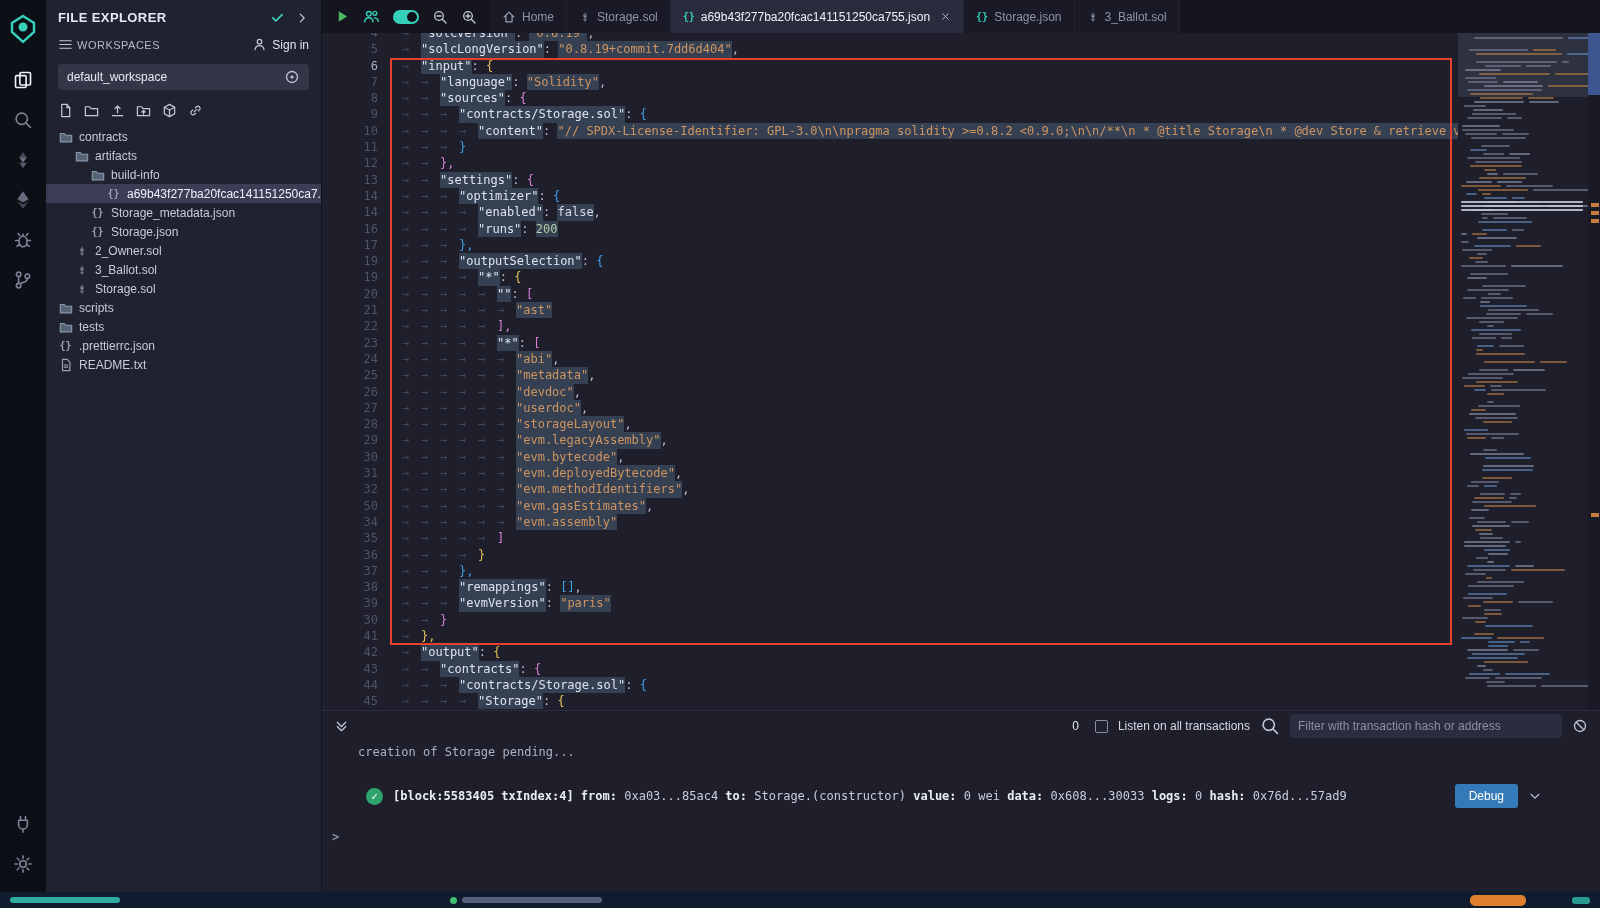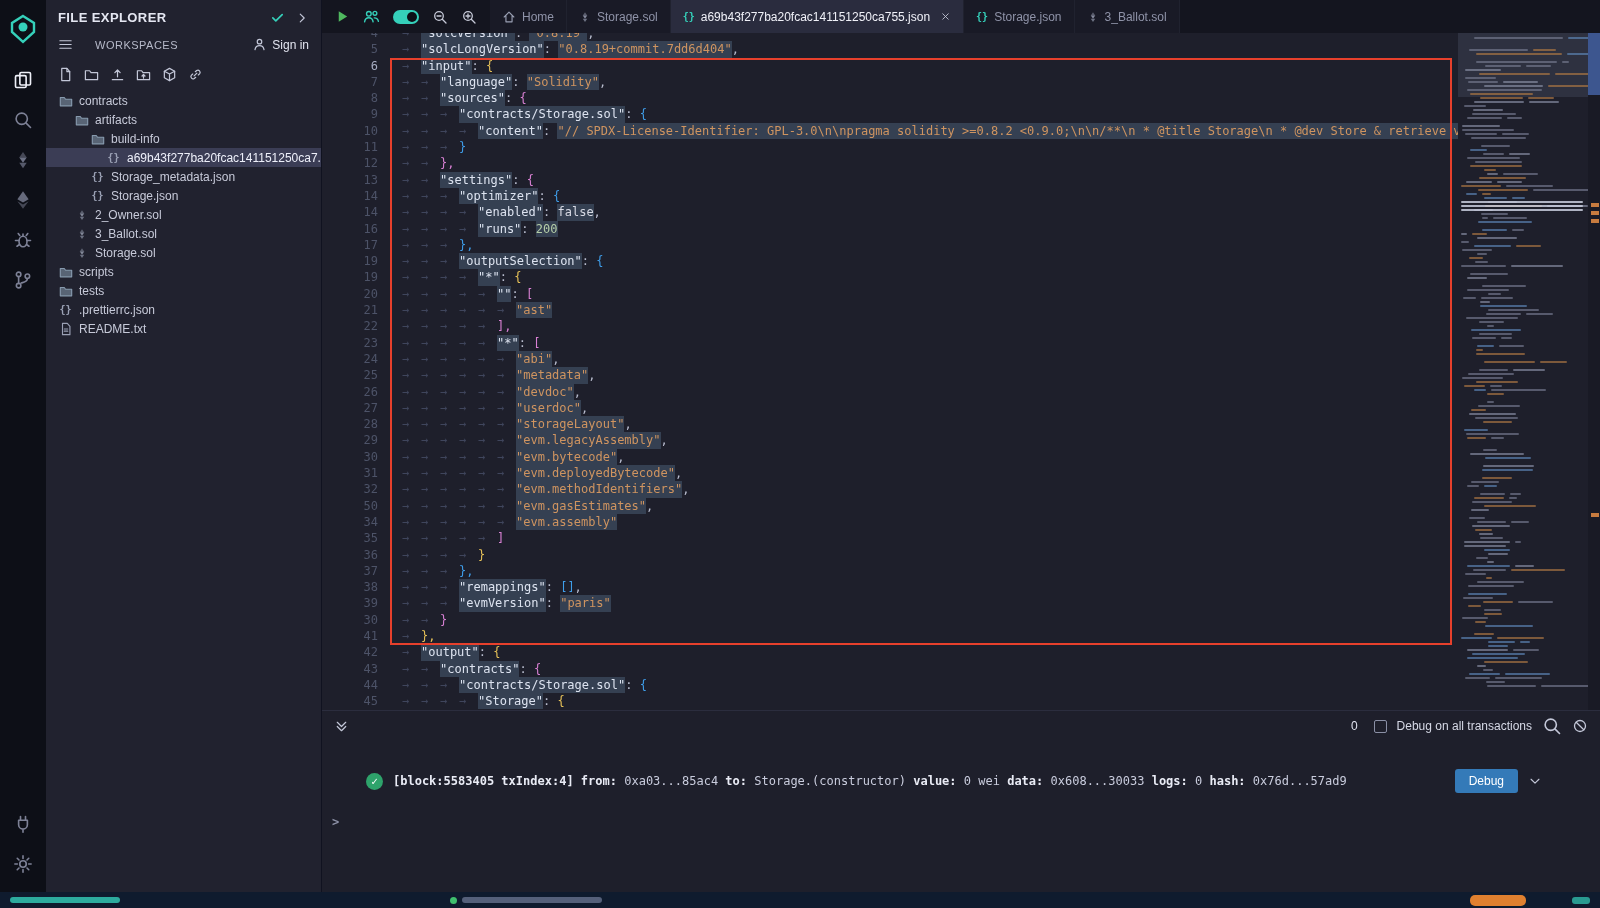--- a/index.html
+++ b/index.html
@@ -15,21 +15,21 @@
   .rail-icon.active{color:#eef0f8}
   .rail-icon.logo{height:46px;margin-bottom:8px}
 
   
   .panel{width:276px;background:#21222f;display:flex;flex-direction:column;border-right:1px solid #101220}
   .p-head{display:flex;align-items:center;justify-content:space-between;padding:10px 12px 6px}
   .p-title{font-size:13px;font-weight:bold;letter-spacing:.4px;color:#e5e7f2}
   .p-head-icons{display:flex;align-items:center;gap:10px}
   .ico{display:inline-flex;align-items:center;justify-content:center;color:#c3c7d8}
   .ico.teal{color:#35d0ba}
-  .p-ws{display:flex;align-items:center;gap:22px;padding:6px 12px;color:#b6b9c9;font-size:11px}
+  .p-ws{display:flex;align-items:center;gap:4px;padding:6px 12px;color:#b6b9c9;font-size:11px}
   .ws-label{letter-spacing:.5px;flex:1}
   .signin{display:flex;align-items:center;gap:5px;color:#e2e4ef;font-size:12px;cursor:pointer}
   .p-select{margin:6px 12px 4px;height:26px;background:#343648;border-radius:4px;display:flex;align-items:center;justify-content:space-between;padding:0 9px;font-size:12px;color:#e8eaf4;cursor:pointer}
   .p-tools{display:flex;align-items:center;gap:11px;padding:9px 12px 7px;color:#ccd0df}
   .p-tools .ico{cursor:pointer}
   .tree{font-size:12px;color:#c7cad9;margin-top:2px}
   .tree-item{height:19px;display:flex;align-items:center;cursor:pointer;white-space:nowrap;overflow:hidden}
   .tree-item.selected{background:#3b3d55;color:#eef0fa}
   .tree-ic{width:15px;margin-right:6px;display:inline-flex;justify-content:center;flex-shrink:0;color:#879aae}
   .tree-ic.json{color:#9ba1b5;font-family:"DejaVu Sans Mono",monospace;font-size:10px;font-weight:bold}
@@ -200,20 +200,29 @@
         <span class="ws-label">WORKSPACES</span>
         <span class="signin">
           <span class="ico" id="ic-person">
               <svg width="15" height="15" viewBox="0 0 16 16" fill="none" stroke="currentColor" stroke-width="1.3" stroke-linecap="round" stroke-linejoin="round">
                 <circle cx="8" cy="5" r="2.4"></circle>
                 <path d="M3.2 13.5c.5-2.8 2.4-4.2 4.8-4.2s4.3 1.4 4.8 4.2"></path>
               </svg>
             </span>
           <span>Sign in</span>
         </span>
+      </div>
+      <div class="p-select">
+        <span>default_workspace</span>
+        <span class="ico" id="ic-circle">
+            <svg width="16" height="16" viewBox="0 0 16 16" fill="none" stroke="currentColor" stroke-width="1.3" stroke-linecap="round" stroke-linejoin="round">
+              <circle cx="8" cy="8" r="5.5"></circle>
+              <circle cx="8" cy="8" r="1.6" fill="currentColor" stroke="none"></circle>
+            </svg>
+          </span>
       </div>
       <div class="p-tools" id="p-tools">
           <span class="ico">
             <svg width="15" height="15" viewBox="0 0 16 16" fill="none" stroke="currentColor" stroke-width="1.3" stroke-linecap="round" stroke-linejoin="round">
               <path d="M4 1.5h5.5L12.5 5v9.5H4z"></path>
               <path d="M9.5 1.5V5h3"></path>
             </svg>
           </span>
           <span class="ico">
             <svg width="15" height="15" viewBox="0 0 16 16" fill="none" stroke="currentColor" stroke-width="1.3" stroke-linecap="round" stroke-linejoin="round">
@@ -676,36 +685,38 @@
       <div class="terminal">
         <div class="t-bar">
           <span class="ico" id="ic-collapse">
               <svg width="15" height="15" viewBox="0 0 16 16" fill="none" stroke="currentColor" stroke-width="1.3" stroke-linecap="round" stroke-linejoin="round">
                 <path d="M3.5 3.5L8 8l4.5-4.5M3.5 8L8 12.5 12.5 8"></path>
               </svg>
             </span>
           <span class="t-spacer"></span>
           <span class="t-badge">0</span>
           <span class="t-check"></span>
-          <span class="t-listen">Debug on all transactions</span>
+          <span class="t-listen">Listen on all transactions</span>
           <span class="ico" id="ic-search2">
               <svg width="20" height="20" viewBox="0 0 16 16" fill="none" stroke="currentColor" stroke-width="1.3" stroke-linecap="round" stroke-linejoin="round">
                 <circle cx="7" cy="7" r="4.5"></circle>
                 <path d="M10.5 10.5L14 14"></path>
               </svg>
             </span>
+          <input class="t-filter" placeholder="Filter with transaction hash or address" style="">
           <span class="ico" id="ic-ban">
               <svg width="16" height="16" viewBox="0 0 16 16" fill="none" stroke="currentColor" stroke-width="1.3" stroke-linecap="round" stroke-linejoin="round">
                 <circle cx="8" cy="8" r="5.5"></circle>
                 <path d="M4.2 4.2l7.6 7.6"></path>
               </svg>
             </span>
         </div>
         <div class="t-body">
           <div id="t-msgs">
+              <div class="t-msg">creation of Storage pending...</div>
             </div>
           <div class="tx-row">
             <span class="tx-check">✓</span>
             <span class="tx-text" id="tx-text"><span class="bold">[block:5583405 txIndex:4]</span><span> </span><span class="bold">from:</span><span> 0xa03...85ac4 </span><span class="bold">to:</span><span> Storage.(constructor) </span><span class="bold">value:</span><span> 0 wei </span><span class="bold">data:</span><span> 0x608...30033 </span><span class="bold">logs:</span><span> 0 </span><span class="bold">hash:</span><span> 0x76d...57ad9</span></span>
             <button class="debug-btn">Debug</button>
             <span class="ico" id="ic-chevd">
                 <svg width="14" height="14" viewBox="0 0 16 16" fill="none" stroke="currentColor" stroke-width="1.3" stroke-linecap="round" stroke-linejoin="round">
                   <path d="M3.5 6L8 10.5 12.5 6"></path>
                 </svg>
               </span>

